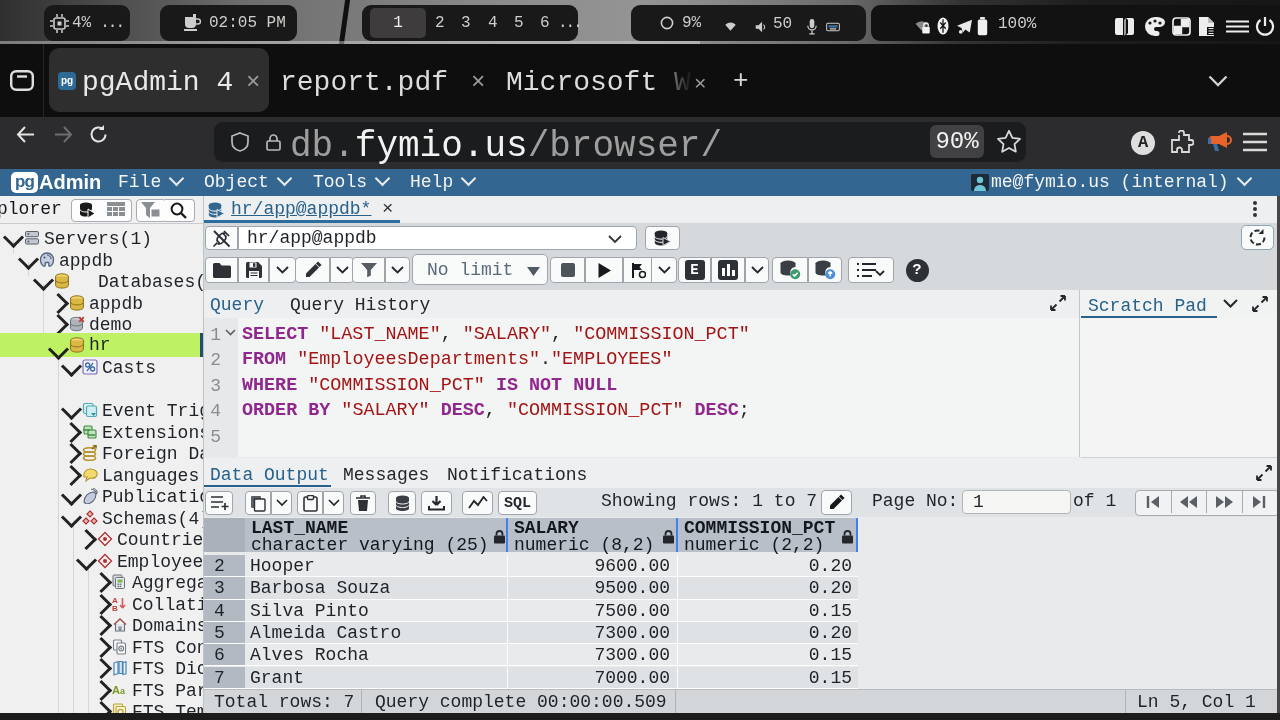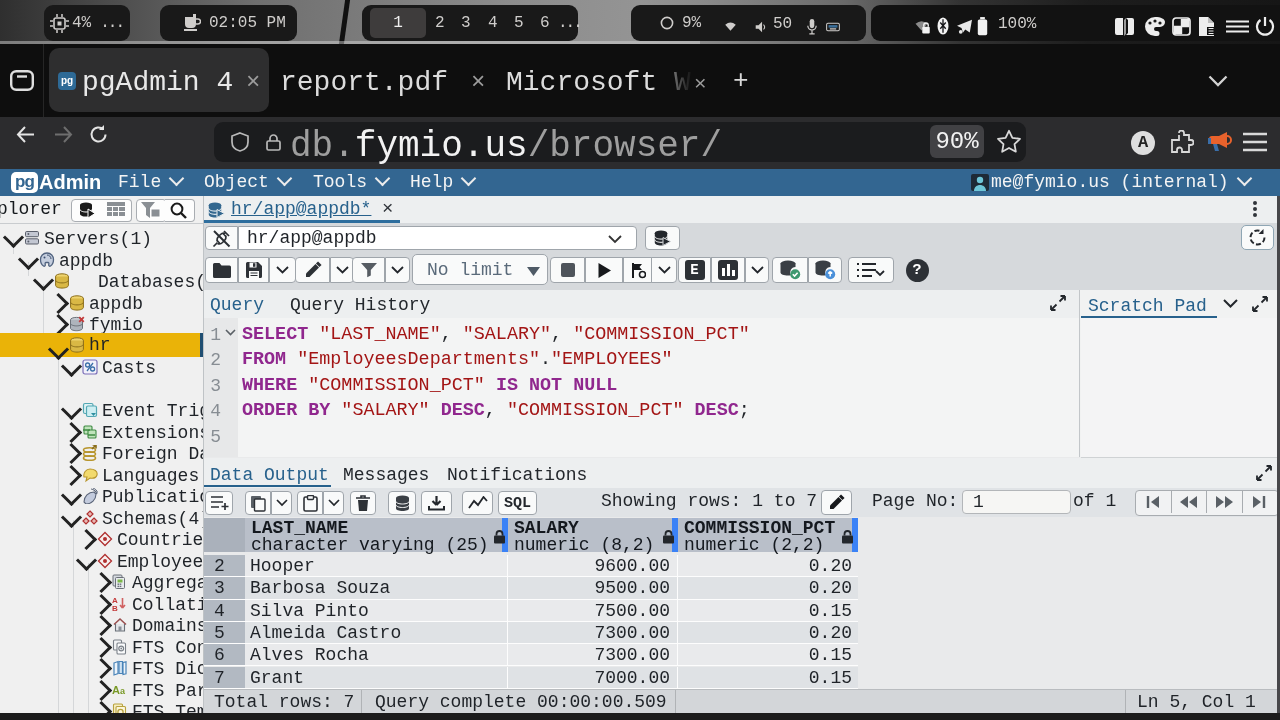--- a/index.html
+++ b/index.html
@@ -30,21 +30,21 @@
 
 #app{position:absolute;left:0;top:196px;width:1280px;height:517px;background:#e9eaeb;}
 
 #sidebar{position:absolute;left:0;top:0;width:203px;height:517px;background:#f0f0f0;overflow:hidden;}
 #sbhead{position:absolute;left:0;top:0;width:203px;height:27px;background:#f0f0f0;border-bottom:1px solid #c9cccf;}
 .sbbtn{position:absolute;top:3px;height:21px;background:#fdfdfd;border:1px solid #a9adb2;}
 #tree{position:absolute;left:0;top:0;width:203px;height:517px;}
 .guide{position:absolute;width:1px;background:#d5d7d9;}
 .trow{position:absolute;left:0;height:22px;width:203px;display:flex;align-items:center;}
 .trow .lbl{white-space:pre;position:absolute;top:2px;}
-.tsel{background:#eab308;}
+.tsel{background:#bef264;}
 .chevd{width:12px;height:12px;border-right:3px solid #222;border-bottom:3px solid #222;transform:rotate(45deg);position:absolute;top:3px;}
 .chevr{width:12px;height:12px;border-right:3px solid #222;border-bottom:3px solid #222;transform:rotate(-45deg);position:absolute;top:4px;}
 .ticon{position:absolute;top:3px;width:16px;height:16px;}
 .trow svg.ticon{width:16px;height:16px;}
 #sbsplit{position:absolute;left:203px;top:0;width:1px;height:517px;background:#bfc3c6;}
 
 #main{position:absolute;left:204px;top:0;width:1073px;height:517px;}
 .tabrow{background:#edeff0;border-bottom:1px solid #c8ccce;}
 #qtabs{position:absolute;left:0;top:0;width:1073px;height:27px;}
 #connrow{position:absolute;left:0;top:27px;width:1073px;height:29px;background:#d6d9dc;}
@@ -55,21 +55,21 @@
 #gutter{position:absolute;left:0;top:0;width:34px;height:139px;background:#e7e8e9;color:#878d93;}
 .lnum{position:absolute;width:17px;text-align:right;font-size:18px;}
 .cline{position:absolute;left:38px;white-space:pre;font-size:18.4px;}
 .kw{color:#90278e;font-weight:bold;}
 .str{color:#a31515;}
 #scratch{position:absolute;left:875px;top:94px;width:198px;height:167px;background:#f1f2f2;border-left:1px solid #c2c6c9;}
 #dtabs{position:absolute;left:0;top:262px;width:1073px;height:30px;}
 #rtool{position:absolute;left:0;top:292px;width:1073px;height:29px;background:#e0e3e6;}
 #grid{position:absolute;left:0;top:321px;width:1073px;height:170px;}
 #statusbar{position:absolute;left:0;top:493px;width:1073px;height:24px;background:#d3d6d9;border-top:1px solid #b9bcbf;}
-.hcell{position:absolute;top:1px;height:34px;background:#b9bfc9;border-right:6px solid #3b82f6;color:#14181e;font-size:18px;line-height:17px;padding-top:2px;padding-left:6px;box-sizing:border-box;}
+.hcell{position:absolute;top:1px;height:34px;background:#b9bfc9;border-right:2px solid #3b82f6;color:#14181e;font-size:18px;line-height:17px;padding-top:2px;padding-left:6px;box-sizing:border-box;}
 .lock{position:absolute;top:13px;width:13px;height:15px;}
 .grow{position:absolute;left:0;width:654px;height:22.3px;background:#e9eaec;border-bottom:1px solid #fdfdfd;box-sizing:border-box;}
 .galt{background:#dfe2e5;}
 .grow div{position:absolute;top:1px;}
 .gnum{left:0;width:41px;background:#b2b9c2;height:21.3px;top:0 !important;padding-left:10px;box-sizing:border-box;padding-top:1px;}
 .gname{left:46px;}
 .gsal{left:304px;width:162px;text-align:right;}
 .gcom{left:474px;width:174px;text-align:right;}
 .grow:after{content:"";position:absolute;left:303px;top:0;width:1px;height:22px;background:#fdfdfd;}
 .grow:before{content:"";position:absolute;left:473px;top:0;width:1px;height:22px;background:#fdfdfd;}
@@ -342,21 +342,21 @@
      <span class="lbl" style="left:89px;">appdb</span>
         </div>
    <div class="trow" style="top:117px;">
           <i class="chevr" style="left:51px;"></i>
      <svg class="ticon" style="left:69px" viewBox="0 0 16 16">
             <ellipse cx="7.5" cy="3.8" rx="6" ry="2.4" fill="#c6cbd2" stroke="#6a7078" stroke-width="1"></ellipse>
             <path d="M1.5 3.8v8.4c0 1.4 2.7 2.5 6 2.5s6-1.1 6-2.5V3.8" fill="#aeb4bc" stroke="#6a7078" stroke-width="1"></path>
             <path d="M1.5 7.4c0 1.4 2.7 2.5 6 2.5s6-1.1 6-2.5" fill="none" stroke="#6a7078" stroke-width="1"></path>
             <path d="M10.2 1.2l4.6 4.6M14.8 1.2l-4.6 4.6" stroke="#c43b3b" stroke-width="1.8"></path>
           </svg>
-     <span class="lbl" style="left:89px;">fymio</span>
+     <span class="lbl" style="left:89px;">demo</span>
         </div>
    <div class="trow tsel" style="top:137px;height:24px;">
           <i class="chevd" style="left:51px;top:9px"></i>
      <svg class="ticon" style="left:69px;top:4px" viewBox="0 0 16 16">
             <ellipse cx="8" cy="3.4" rx="6.4" ry="2.6" fill="#efd470" stroke="#8a6d1a" stroke-width="1"></ellipse>
             <path d="M1.6 3.4v9c0 1.5 2.9 2.7 6.4 2.7s6.4-1.2 6.4-2.7v-9" fill="#d9b845" stroke="#8a6d1a" stroke-width="1"></path>
             <path d="M1.6 7.2c0 1.5 2.9 2.7 6.4 2.7s6.4-1.2 6.4-2.7" fill="none" stroke="#8a6d1a" stroke-width="1"></path>
           </svg>
      <span class="lbl" style="left:89px;">hr</span>
           <div style="position:absolute;right:0;top:0;width:3px;height:24px;background:#1f4e72;"></div>

